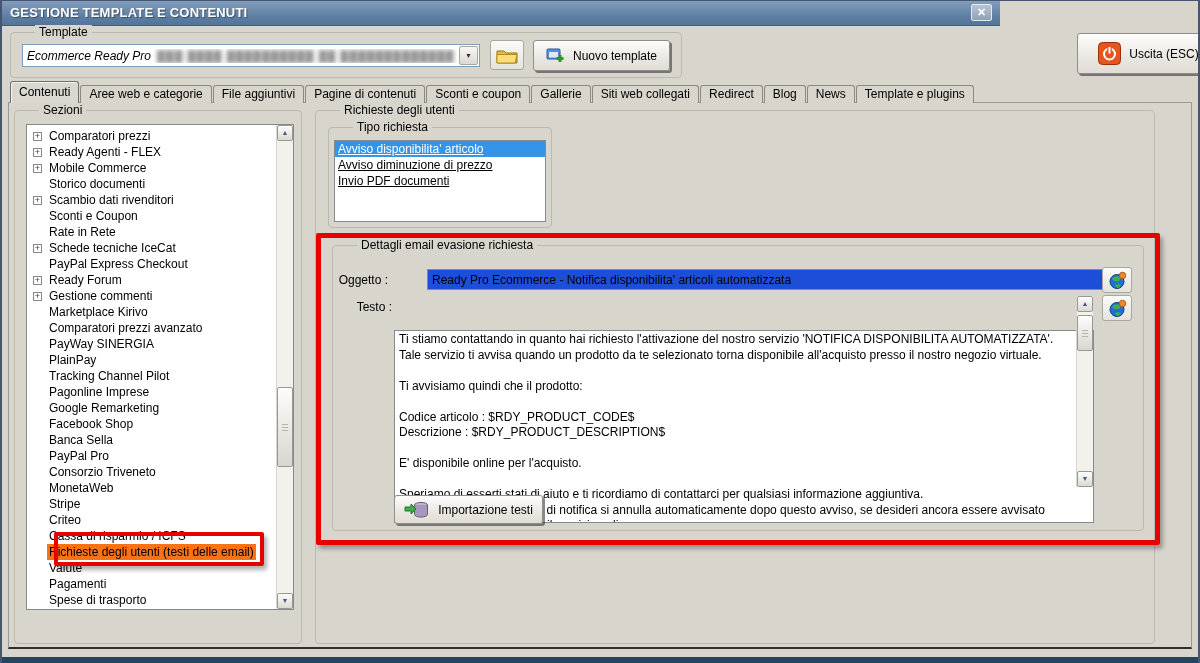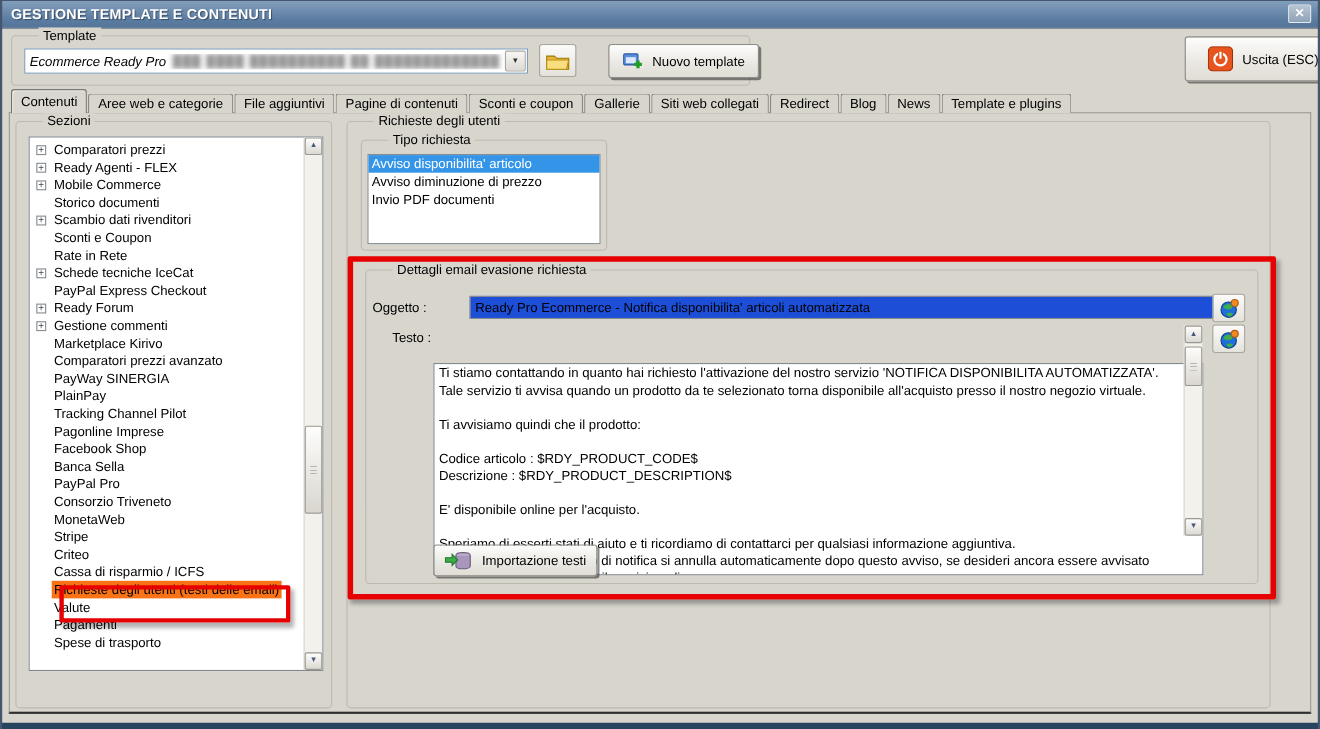--- a/index.html
+++ b/index.html
@@ -10,21 +10,21 @@
     background:#d8d5cd; overflow:hidden;
     font-size:12px; color:#000;
   }
   .frame-overlay {
     position:absolute; inset:0; pointer-events:none; z-index:60;
     box-shadow: inset 2px 0 0 #45566e, inset -2px 0 0 #45566e, inset 0 -6px 0 #27445f, inset 0 1px 0 #45566e;
   }
 
   
   .titlebar {
-    position:absolute; left:0; top:0; width:1200px; height:26px;
+    position:absolute; left:0; top:0; width:1000px; height:26px;
     background: linear-gradient(#84a0bd, #5c7da2 70%, #54749a);
     display:flex; align-items:center; padding:0 10px;
     border-bottom:1px solid #3f5d80;
   }
   .titlebar .title {
     color:#fff; font-weight:bold; font-size:13px; letter-spacing:.2px;
     text-shadow:1px 1px 1px rgba(0,0,0,.4);
   }
   .close-btn {
     position:absolute; right:8px; top:4px; width:21px; height:17px;
@@ -60,21 +60,21 @@
     background:linear-gradient(#fbfbfa, #e4e2db); border:1px solid #a9a89f; border-radius:3px;
   }
   .folder-btn { left:490px; top:40px; width:34px; height:30px; }
   .btn {
     position:absolute; display:flex; align-items:center; justify-content:center; gap:8px;
     background:linear-gradient(#fdfdfc, #e9e7e1 60%, #e0ddd6);
     border:1px solid #8e8d86; border-radius:3px;
     box-shadow:2px 2px 0 rgba(40,40,40,.55);
     font-size:12px; cursor:default;
   }
-  .new-template-btn { left:533px; top:40px; width:137px; height:31px;margin-left:20px; }
+  .new-template-btn { left:533px; top:40px; width:137px; height:31px; }
   .exit-btn { left:1052px; top:33px; width:143px; height:41px;margin-left:25px; }
 
   
   .tabbar { position:absolute; left:10px; top:81px; height:22px; display:flex; align-items:flex-end; z-index:5; }
   .tab {
     height:18px; line-height:17px; padding:0 8px; margin-right:1px;
     background:#d8d5cd; border:1px solid #8a8a82; border-bottom:none;
     border-radius:3px 3px 0 0; white-space:nowrap;
   }
   .tab.active {
@@ -113,21 +113,21 @@
     position:absolute; left:0; width:16px;
     background:linear-gradient(#fdfdfc,#d9d6cf); border:1px solid #9a9890; border-radius:2px;
   }
   .sb-thumb::after {
     content:""; position:absolute; left:4px; right:4px; top:50%; height:8px; margin-top:-4px;
     background:repeating-linear-gradient(0deg,#b7b4ac 0 1px, transparent 1px 3px);
   }
 
   
   .tipo-box { left:334px; top:140px; width:212px; height:82px; }
-  .opt { height:16px; line-height:16px; padding-left:3px; white-space:nowrap; }
+  .opt { height:16px; line-height:16px; padding-left:3px; white-space:nowrap;text-decoration:underline; }
   .opt.selected { background:#3494e7; color:#fff; }
 
   
   .field-label { position:absolute; width:52px; text-align:right; }
   .textfield {
     position:absolute; background:#1d4ed8; border:1px solid #848a90;
     padding:2px 4px; line-height:16px; white-space:nowrap; overflow:hidden;margin-left:33px;
   }
   .textarea {
     position:absolute; background:#fff; border:1px solid #848a90;
@@ -270,20 +270,24 @@
         <div class="trow">
           <span class="plus">+</span>
           <span class="tlabel">Tracking Channel Pilot</span>
         </div>
         <div class="trow">
           <span class="plus">+</span>
           <span class="tlabel">Pagonline Imprese</span>
         </div>
         <div class="trow">
           <span class="plus">+</span>
+          <span class="tlabel">Google Remarketing</span>
+        </div>
+        <div class="trow">
+          <span class="plus">+</span>
           <span class="tlabel">Facebook Shop</span>
         </div>
         <div class="trow">
           <span class="plus">+</span>
           <span class="tlabel">Banca Sella</span>
         </div>
         <div class="trow">
           <span class="plus">+</span>
           <span class="tlabel">PayPal Pro</span>
         </div>

